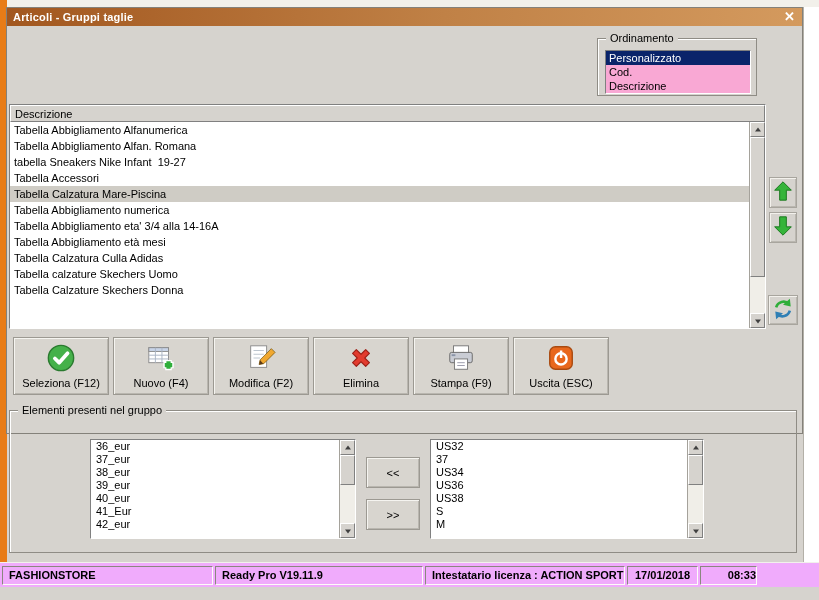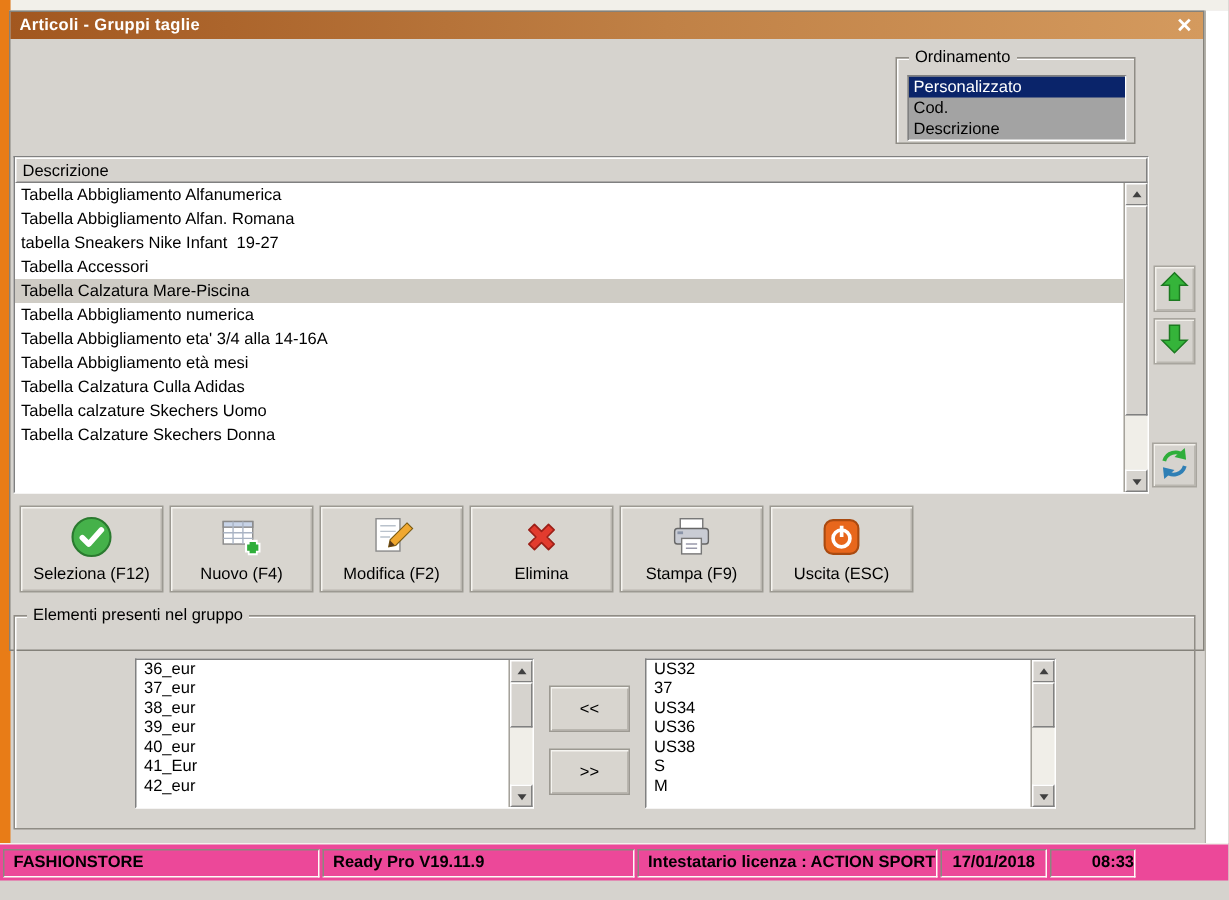--- a/index.html
+++ b/index.html
@@ -19,21 +19,21 @@
   .titlebar { position:absolute; left:0; top:0; right:0; height:18px;
               background:linear-gradient(90deg,#a2571f,#c08146 55%,#d49a5e); display:flex; align-items:center; }
   .title { color:#fff; font-weight:bold; padding-left:6px; letter-spacing:.2px; }
   .close { position:absolute; right:7px; top:1px; color:#fff; font-weight:bold; font-size:13px; cursor:pointer; }
 
   
   .groupbox { position:absolute; border:1px solid #8f8c85; box-shadow:1px 1px 0 #fff inset; }
   .gb-label { position:absolute; top:-7px; left:8px; background:#d6d3ce; padding:0 4px; white-space:nowrap; }
 
   .ordinamento { left:590px; top:30px; width:160px; height:58px; }
-  .ord-list { position:absolute; left:7px; top:11px; width:146px; height:44px; background:#a3a3a3;
+  .ord-list { position:absolute; left:7px; top:11px; width:146px; height:44px; background:#f9a8d4;
               border:1px solid; border-color:#808080 #fff #fff #808080; overflow:hidden; }
   .ord-item { height:14px; line-height:14px; padding-left:3px; white-space:pre; cursor:default; }
   .ord-item.selected { background:#0a246a; color:#fff; }
 
   
   .main-list { position:absolute; left:2px; top:96px; width:757px; height:225px; background:#fff;
                border:1px solid; border-color:#808080 #fff #fff #808080; }
   .list-header { position:absolute; left:0; top:0; right:0; height:17px; line-height:16px; padding-left:4px;
                  background:#d6d3ce; border:1px solid; border-color:#fff #808080 #808080 #fff; cursor:default; }
   .rows { position:absolute; left:0; right:16px; top:17px; bottom:0; overflow:hidden; }
@@ -75,21 +75,21 @@
   .elem-left { left:80px; top:28px; width:266px; height:100px; }
   .elem-right { left:420px; top:28px; width:274px; height:100px; }
   .elem-items { position:absolute; left:0; top:0; right:16px; bottom:0; overflow:hidden; }
   .eitem { height:13px; line-height:13px; padding-left:5px; white-space:pre; cursor:default; }
   .elem-sb { right:0; top:0; bottom:0; }
   .mv-btn { position:absolute; left:356px; width:54px; height:31px; background:#d8d5cf; border:1px solid #9c9992;
             box-shadow:1px 1px 0 #f5f4f0 inset,-1px -1px 0 #b9b6af inset; font-family:inherit; font-size:11px; cursor:pointer; }
   .mv-left { top:46px; } .mv-right { top:88px; }
 
   
-  .statusbar { position:absolute; left:0; top:562px; width:819px; height:25px; background:#ec4899; border-top:1px solid #f2f1ec; }
+  .statusbar { position:absolute; left:0; top:562px; width:819px; height:25px; background:#f0abfc; border-top:1px solid #f2f1ec; }
   .spanel { position:absolute; top:3px; height:19px; line-height:17px; border:1px solid;
             border-color:#8a877f #fdfcf8 #fdfcf8 #8a877f; font-weight:bold; overflow:hidden;
             white-space:nowrap; padding-left:6px; cursor:default; }
   .sp1 { left:2px; width:211px; }
   .sp2 { left:215px; width:208px; }
   .sp3 { left:425px; width:200px; }
   .sp4 { left:627px; width:71px; text-align:center; padding-left:0; }
   .sp5 { left:700px; width:57px; text-align:right; padding-left:0; }
 </style>
 </head>

